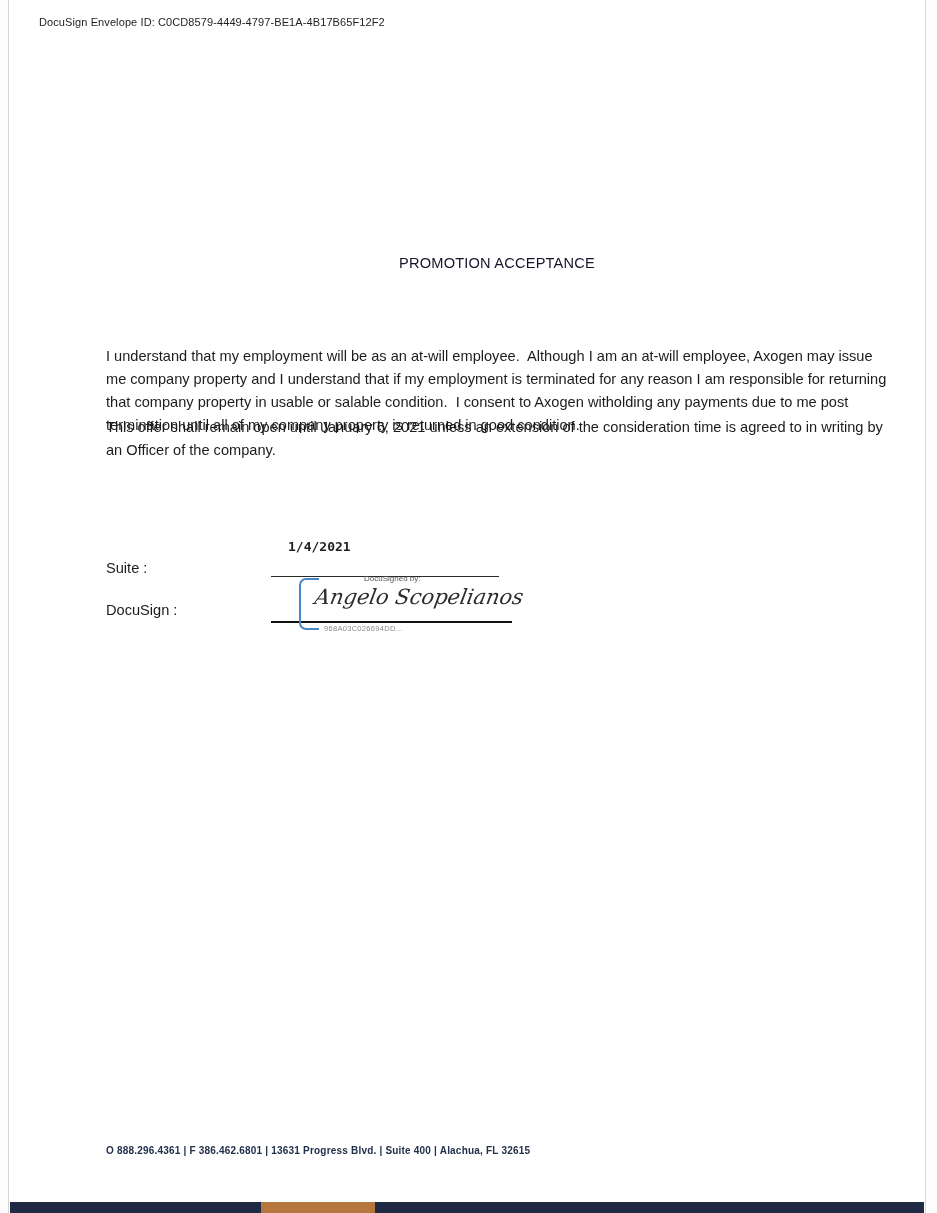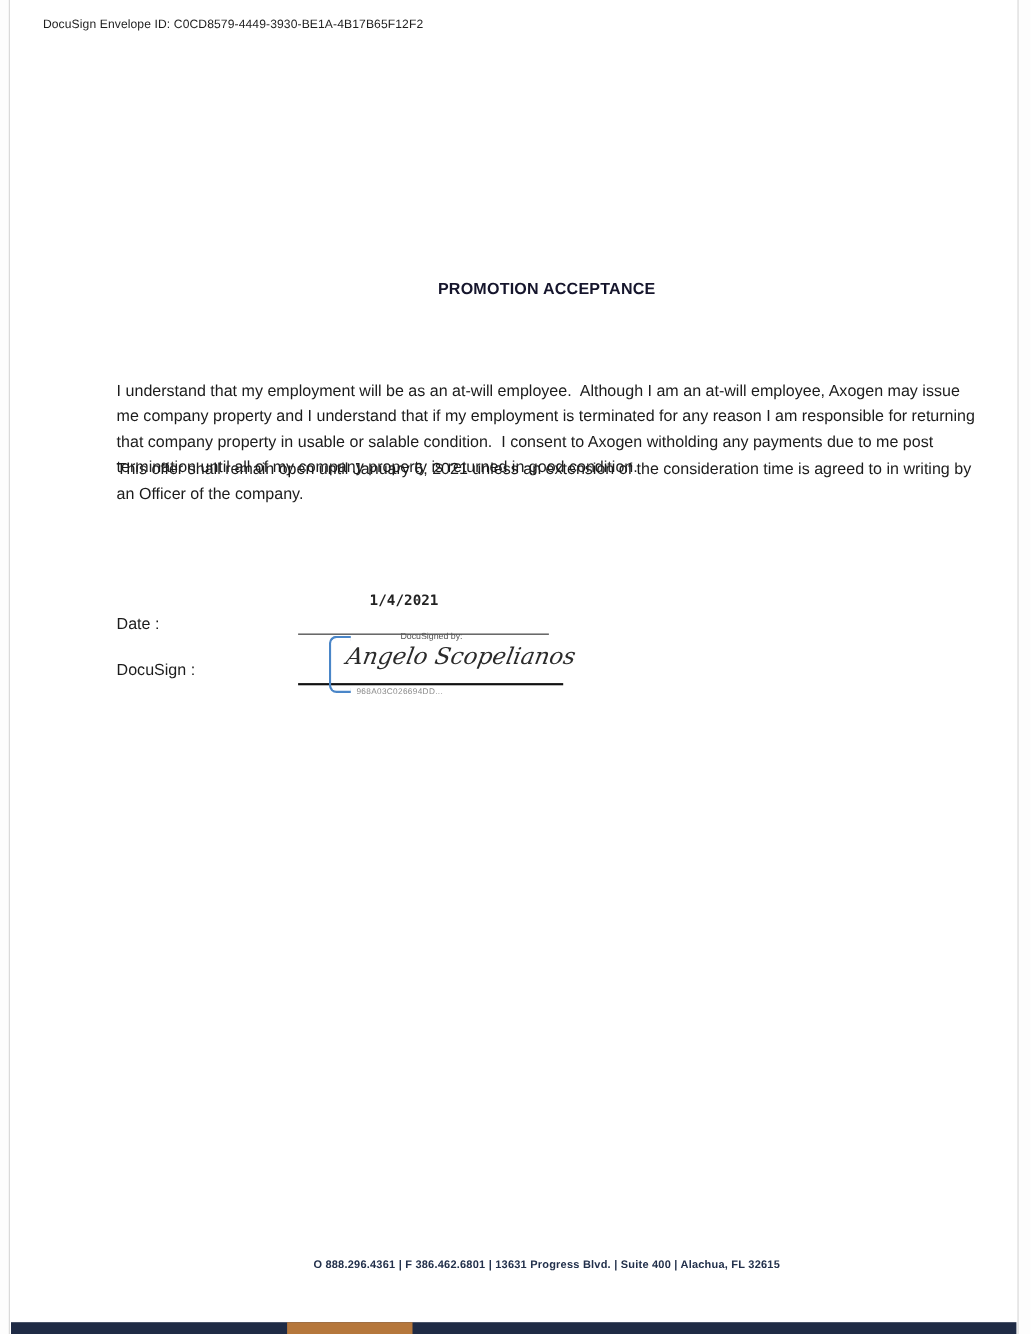--- a/index.html
+++ b/index.html
@@ -36,21 +36,20 @@
   }
   .doc-title {
     position: absolute;
     left: 97px;
     top: 255px;
     width: 782px;
     text-align: center;
     font-size: 14.6px;
     color: #15152c;
     letter-spacing: 0.2px;
-    font-weight: bold;
   }
   .para {
     position: absolute;
     left: 97px;
     width: 784px;
     font-size: 14.6px;
     line-height: 23px;
     color: #1c1c1c;
     white-space: pre-wrap;
   }
@@ -63,21 +62,20 @@
     cursor: pointer;
   }
   .date-value {
     position: absolute;
     left: 279px;
     top: 539px;
     font-family: "DejaVu Sans Mono", monospace;
     font-size: 13px;
     font-weight: bold;
     color: #222222;
-    margin-left: 48px;
   }
   .field-label {
     position: absolute;
     left: 97px;
     font-size: 14.6px;
     color: #1c1c1c;
   }
   .date-label { top: 560px; }
   .signature-label { top: 602px; }
   .date-line {
@@ -132,21 +130,21 @@
     top: 624px;
     font-size: 7.5px;
     color: #8a8a8a;
     letter-spacing: 0.3px;
   }
   .footer-contact {
     position: absolute;
     left: 97px;
     top: 1145px;
     width: 782px;
-    text-align: center;
+    text-align: left;
     font-size: 10px;
     font-weight: bold;
     color: #22304b;
     letter-spacing: 0.2px;
   }
   .bottom-bar {
     position: absolute;
     left: 1px;
     right: 1px;
     bottom: 0;
@@ -161,32 +159,32 @@
     height: 100%;
     background: var(--bar-copper, #b5773c);
   }
 </style>
 </head>
 <body>
 
 <div class="viewport">
   <div class="page">
 
-    <div class="envelope-id">DocuSign Envelope ID: C0CD8579-4449-3930-BE1A-4B17B65F12F2</div>
+    <div class="envelope-id">DocuSign Envelope ID: C0CD8579-4449-4797-BE1A-4B17B65F12F2</div>
 
     <div class="doc-title">PROMOTION ACCEPTANCE</div>
 
     <div class="para para-1">I understand that my employment will be as an at-will employee.  Although I am an at-will employee, Axogen may issue me company property and I understand that if my employment is terminated for any reason I am responsible for returning that company property in usable or salable condition.  I consent to Axogen witholding any payments due to me post termination until all of my company property is returned in good condition.</div>
 
     <div class="para para-2">This offer shall remain open until January 6, 2021 unless an extension of the consideration time is agreed to in writing by an Officer of the company.</div>
 
 
     <div class="date-value">1/4/2021</div>
 
-    <div class="field-label date-label">Date :</div>
+    <div class="field-label date-label">Suite :</div>
 
     <div class="date-line"></div>
 
     <div class="field-label signature-label">DocuSign :</div>
 
     <div class="signature-line"></div>
 
     <div class="stamp-bracket"></div>
 
     <div class="docusigned-by">DocuSigned by:</div>

